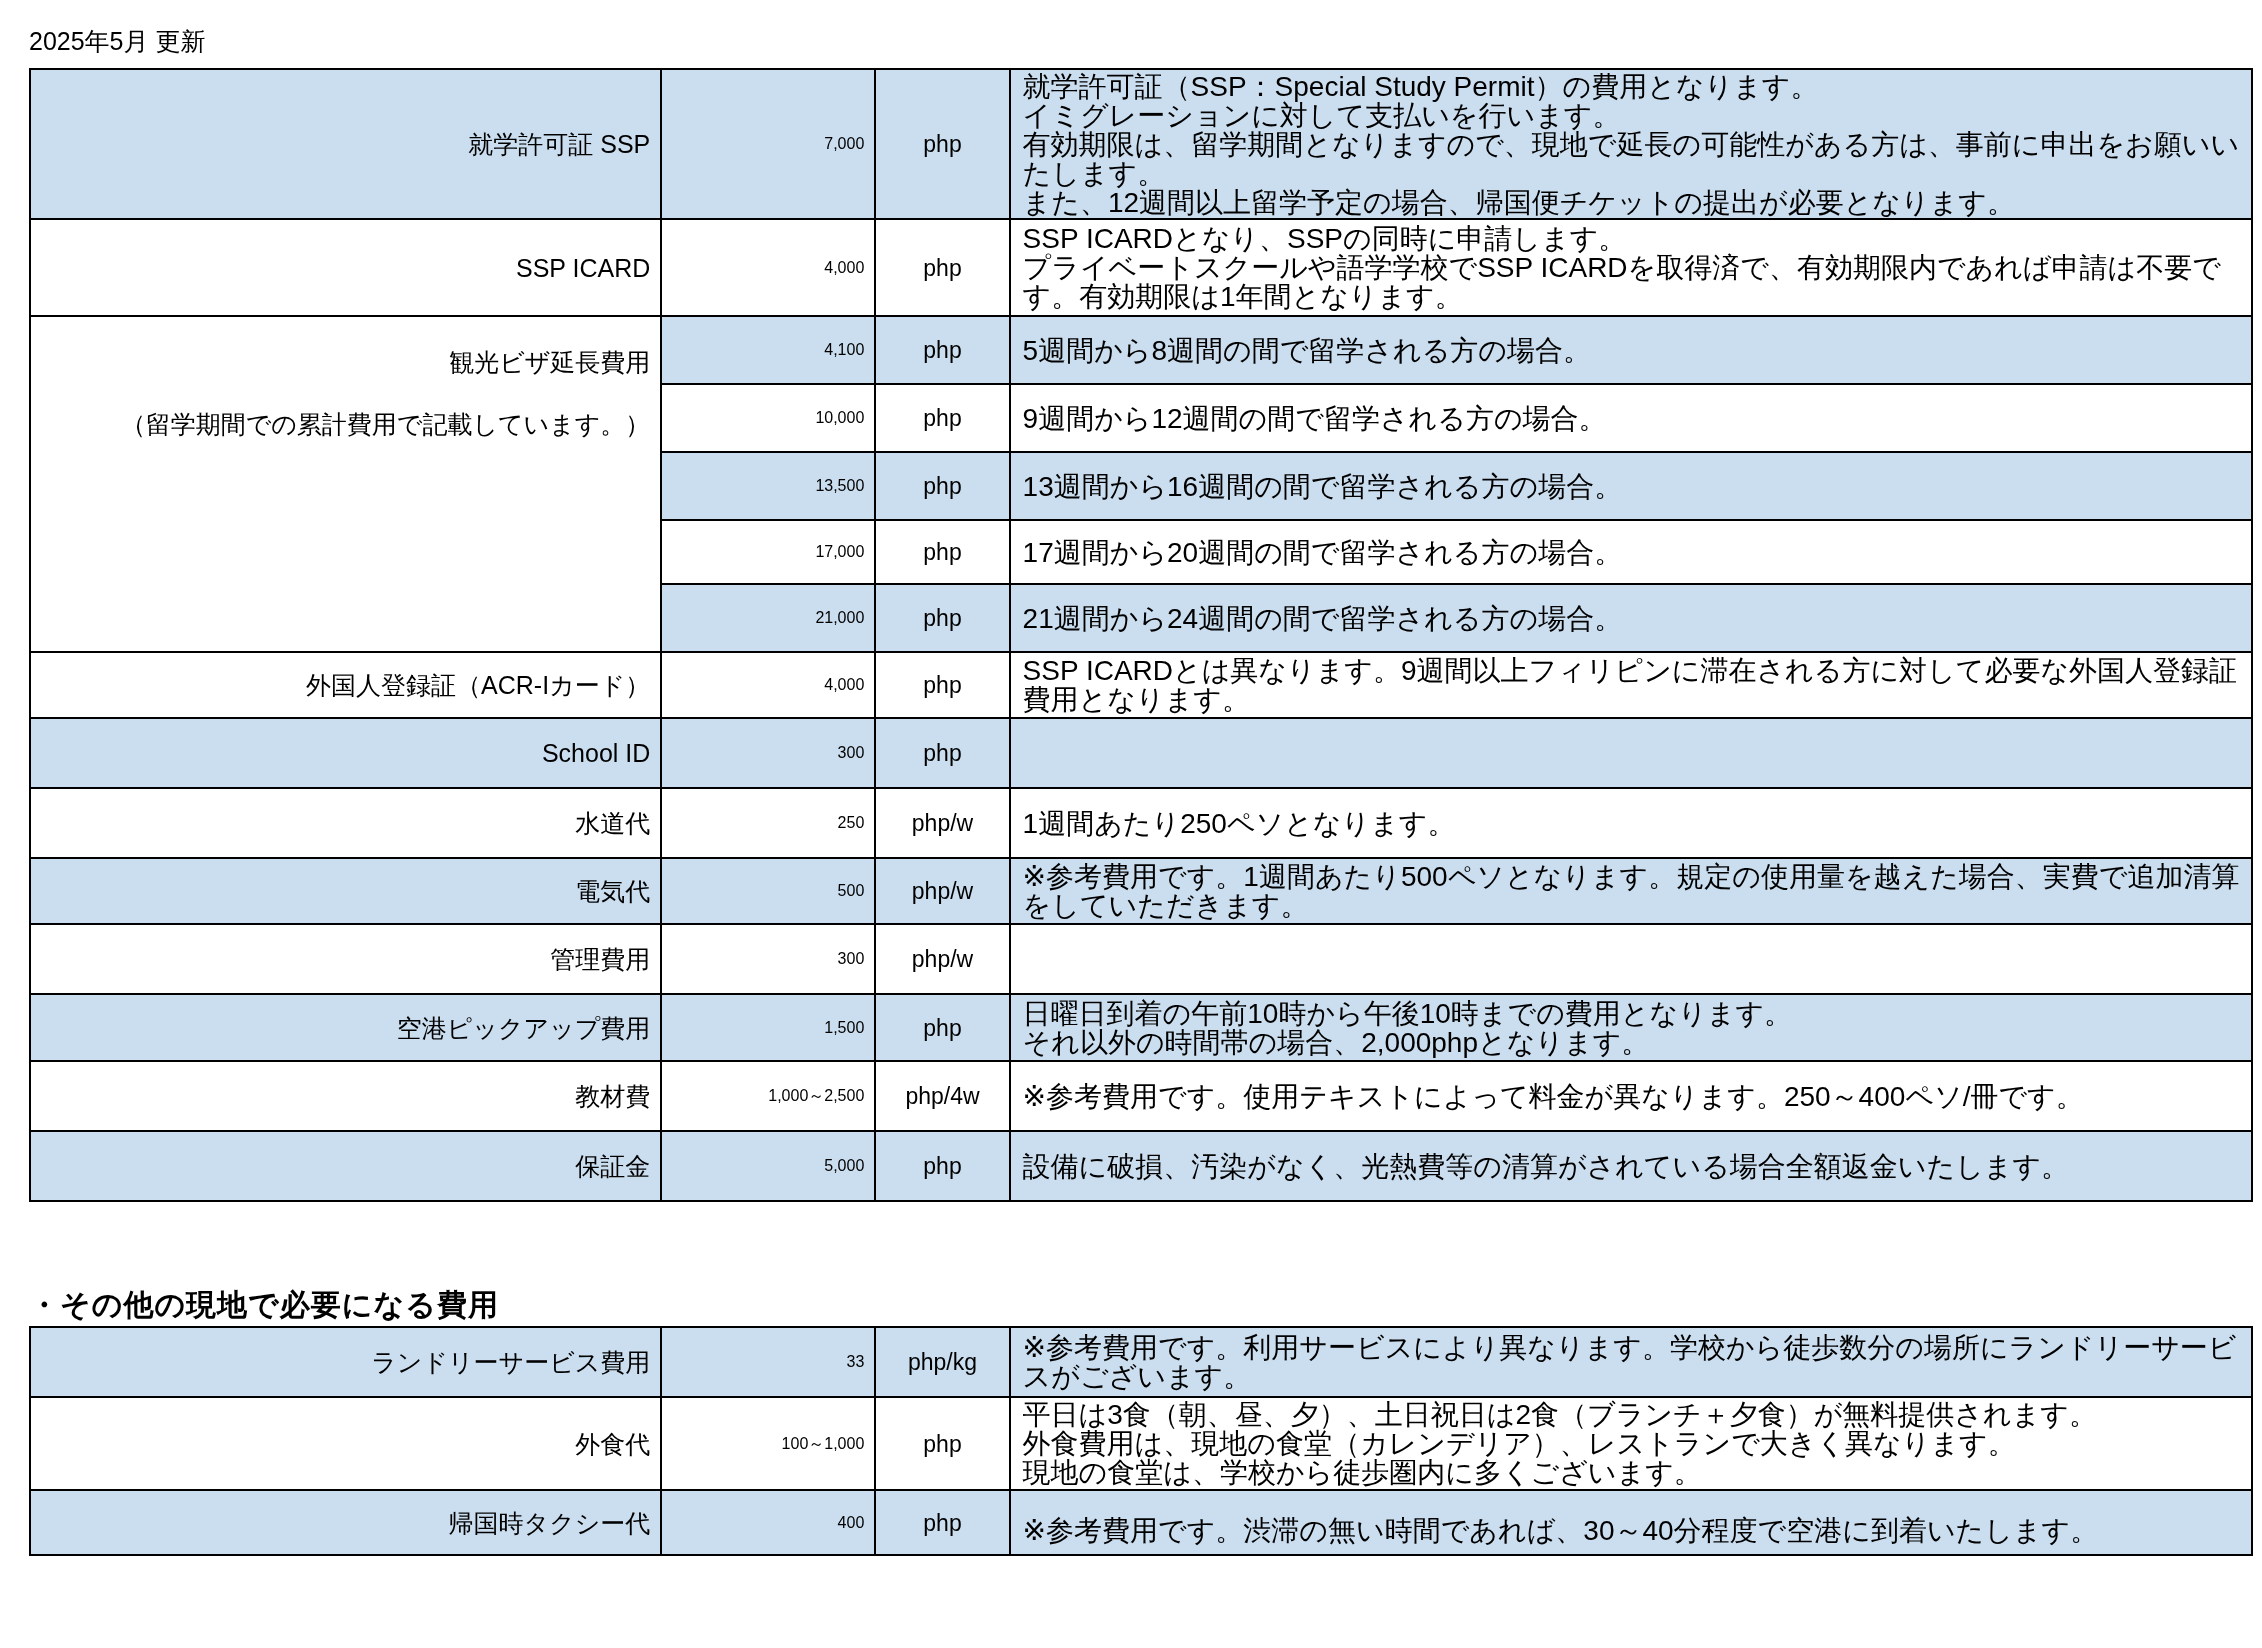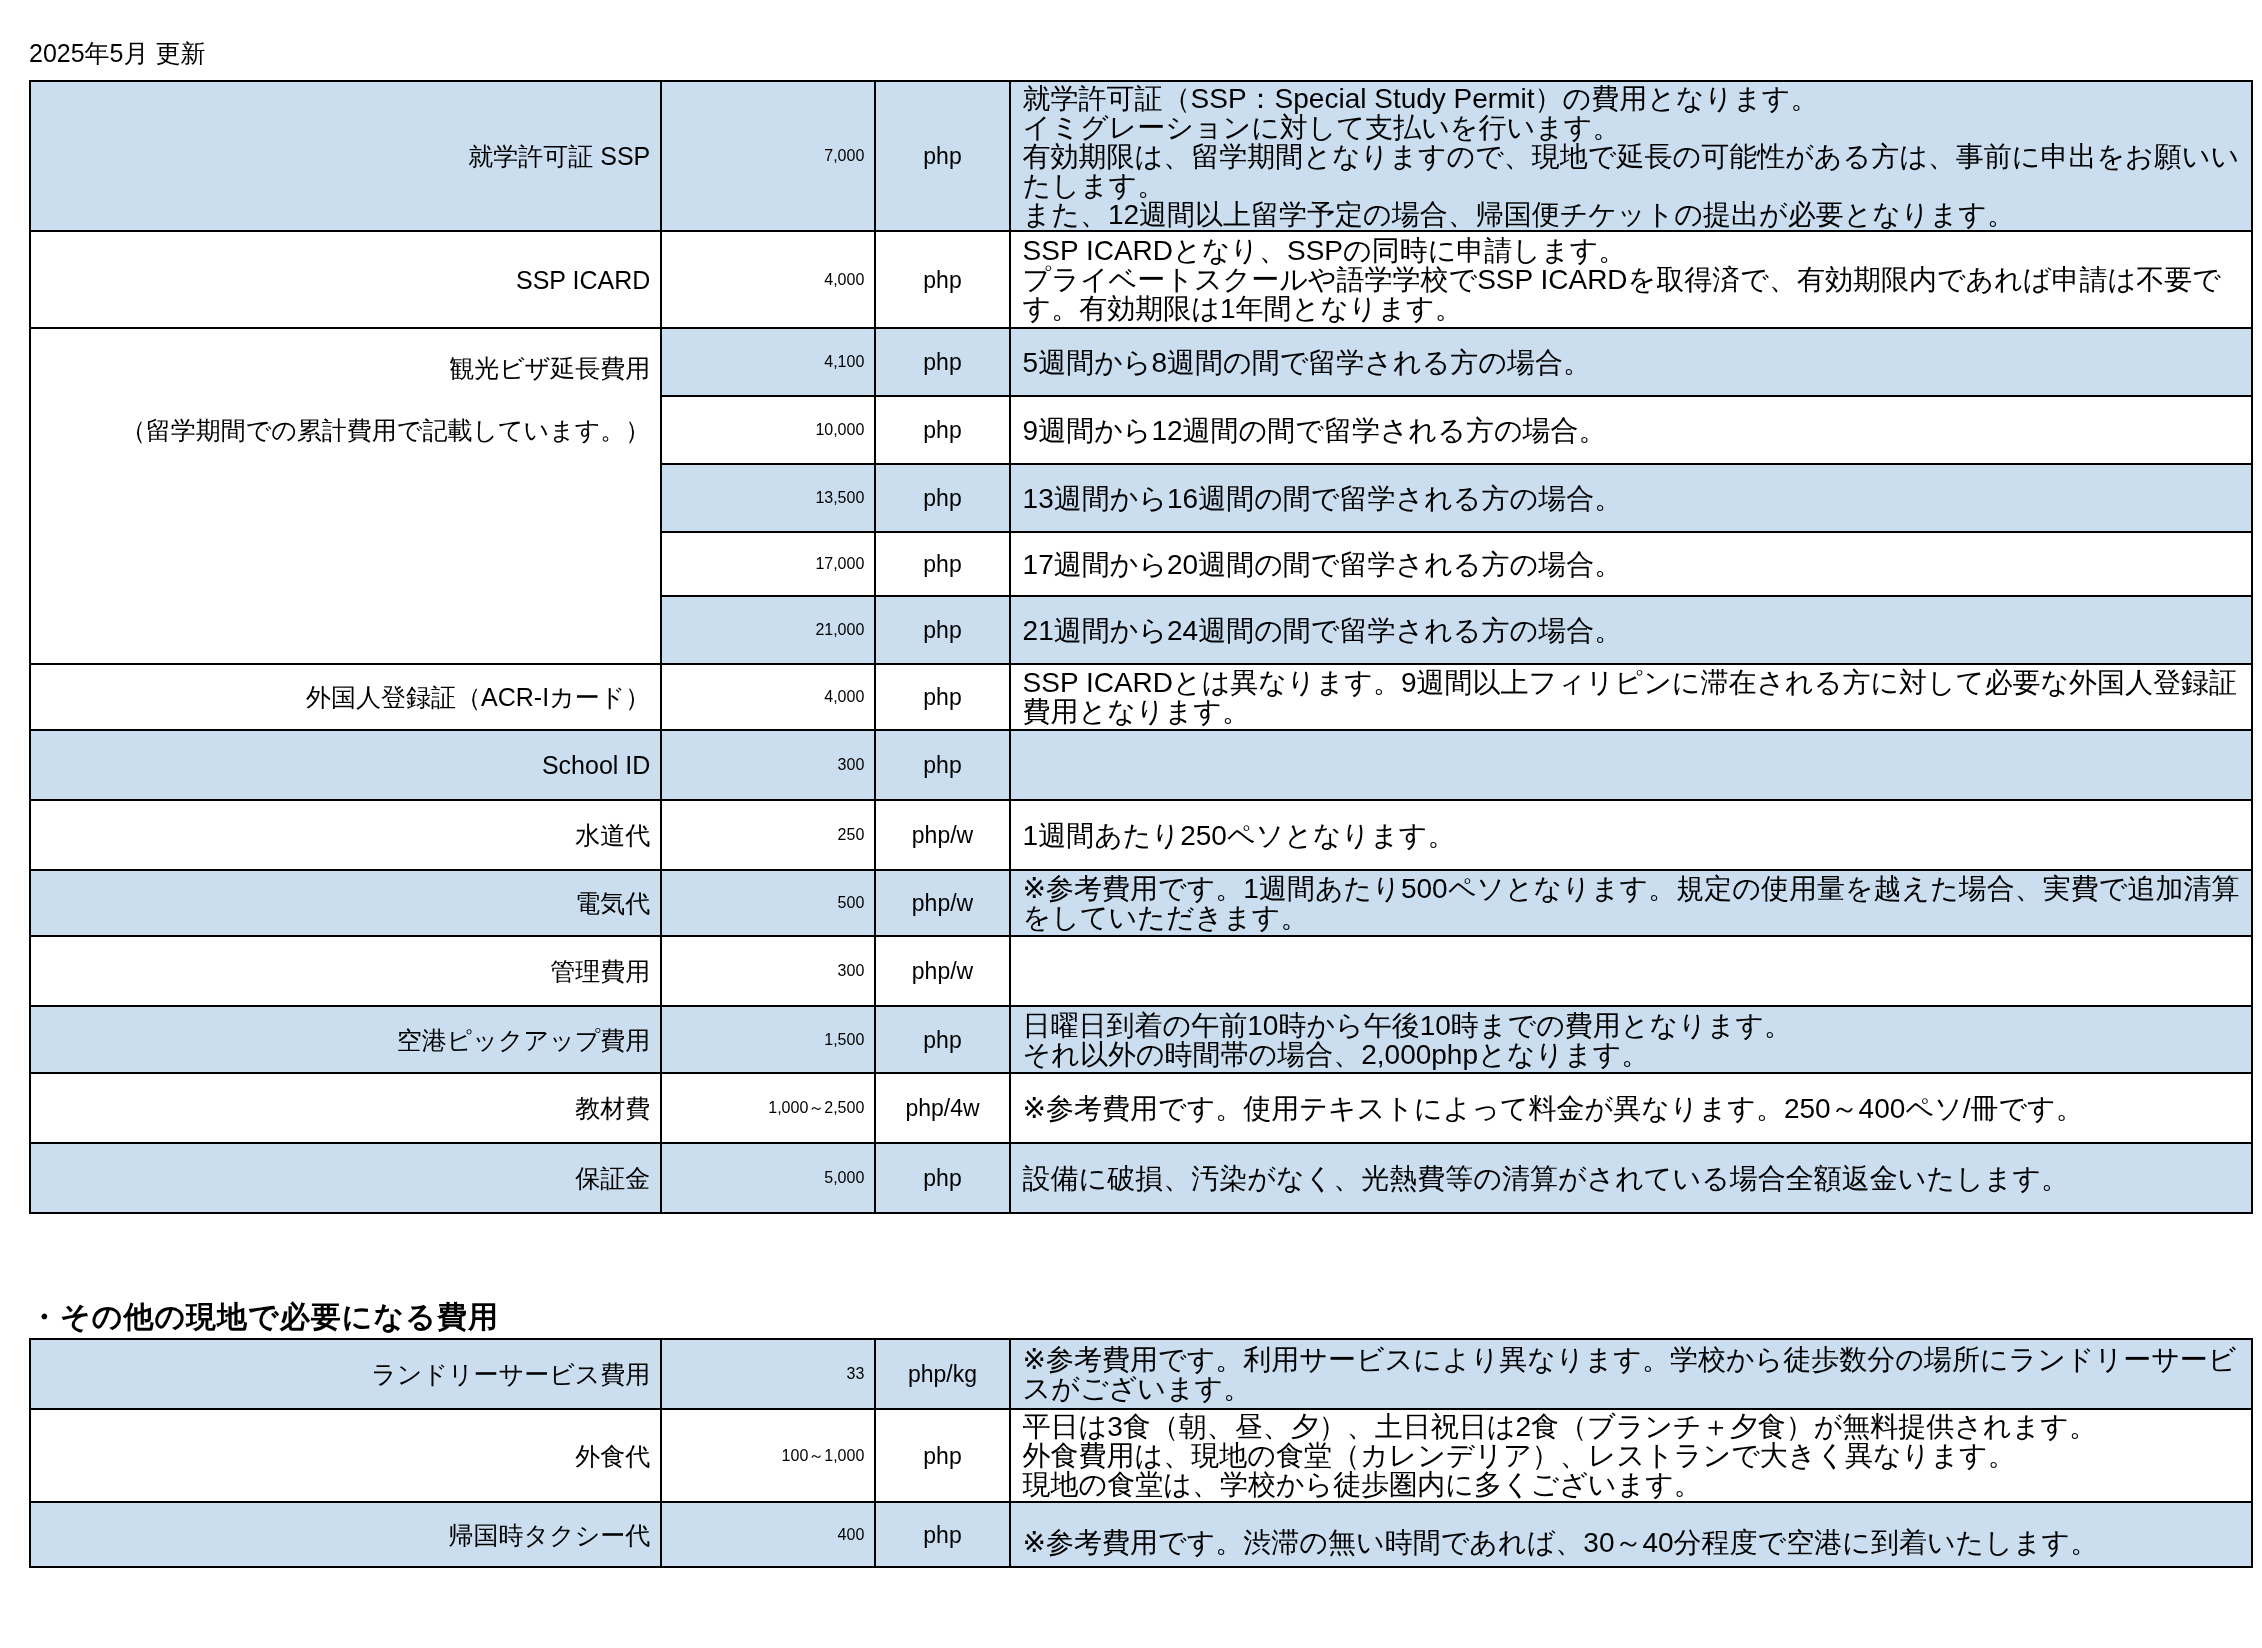--- a/index.html
+++ b/index.html
@@ -10,42 +10,42 @@
     position:relative;overflow:hidden;
   }
   .sheet{padding:25px 0 0 29px;}
   .header-row{
     width:2223px;display:flex;justify-content:space-between;align-items:flex-end;
     margin-bottom:9.7px;
   }
   .section-title{
     font-size:30px;font-weight:bold;letter-spacing:1px;
   }
-  .updated{font-size:25px;margin-top:12px;}
+  .updated{font-size:25px;}
   table{
     border-collapse:collapse;table-layout:fixed;width:2223px;
   }
   td{
     border:2.9px solid #000;
     vertical-align:middle;
     overflow:hidden;
     font-size:25px;line-height:30px;
     padding:1.9px 9.7px;
   }
   td.item{padding-left:14.5px;text-align:right;}
   td.value{text-align:right;padding-right:9.7px;font-size:16px;}
   td.unit{text-align:center;font-size:23px;}
   td.desc{
     text-align:left;padding-left:11.6px;padding-right:7.7px;
     font-size:28px;line-height:29px;white-space:pre-line;
   }
   tr.shade td{background:#cbdeef;}
   td.visa-label{
     background:#ffffff !important;
-    vertical-align:top;padding-top:24px;
+    vertical-align:top;padding-top:30px;
   }
   .visa-note{margin-top:32px;}
   td.low{vertical-align:bottom;padding-bottom:9.7px;}
   .section2{margin-top:83px;}
   .section2 .header-row{margin-bottom:0;}
 </style>
 </head>
 <body>
 
 <div class="sheet">

